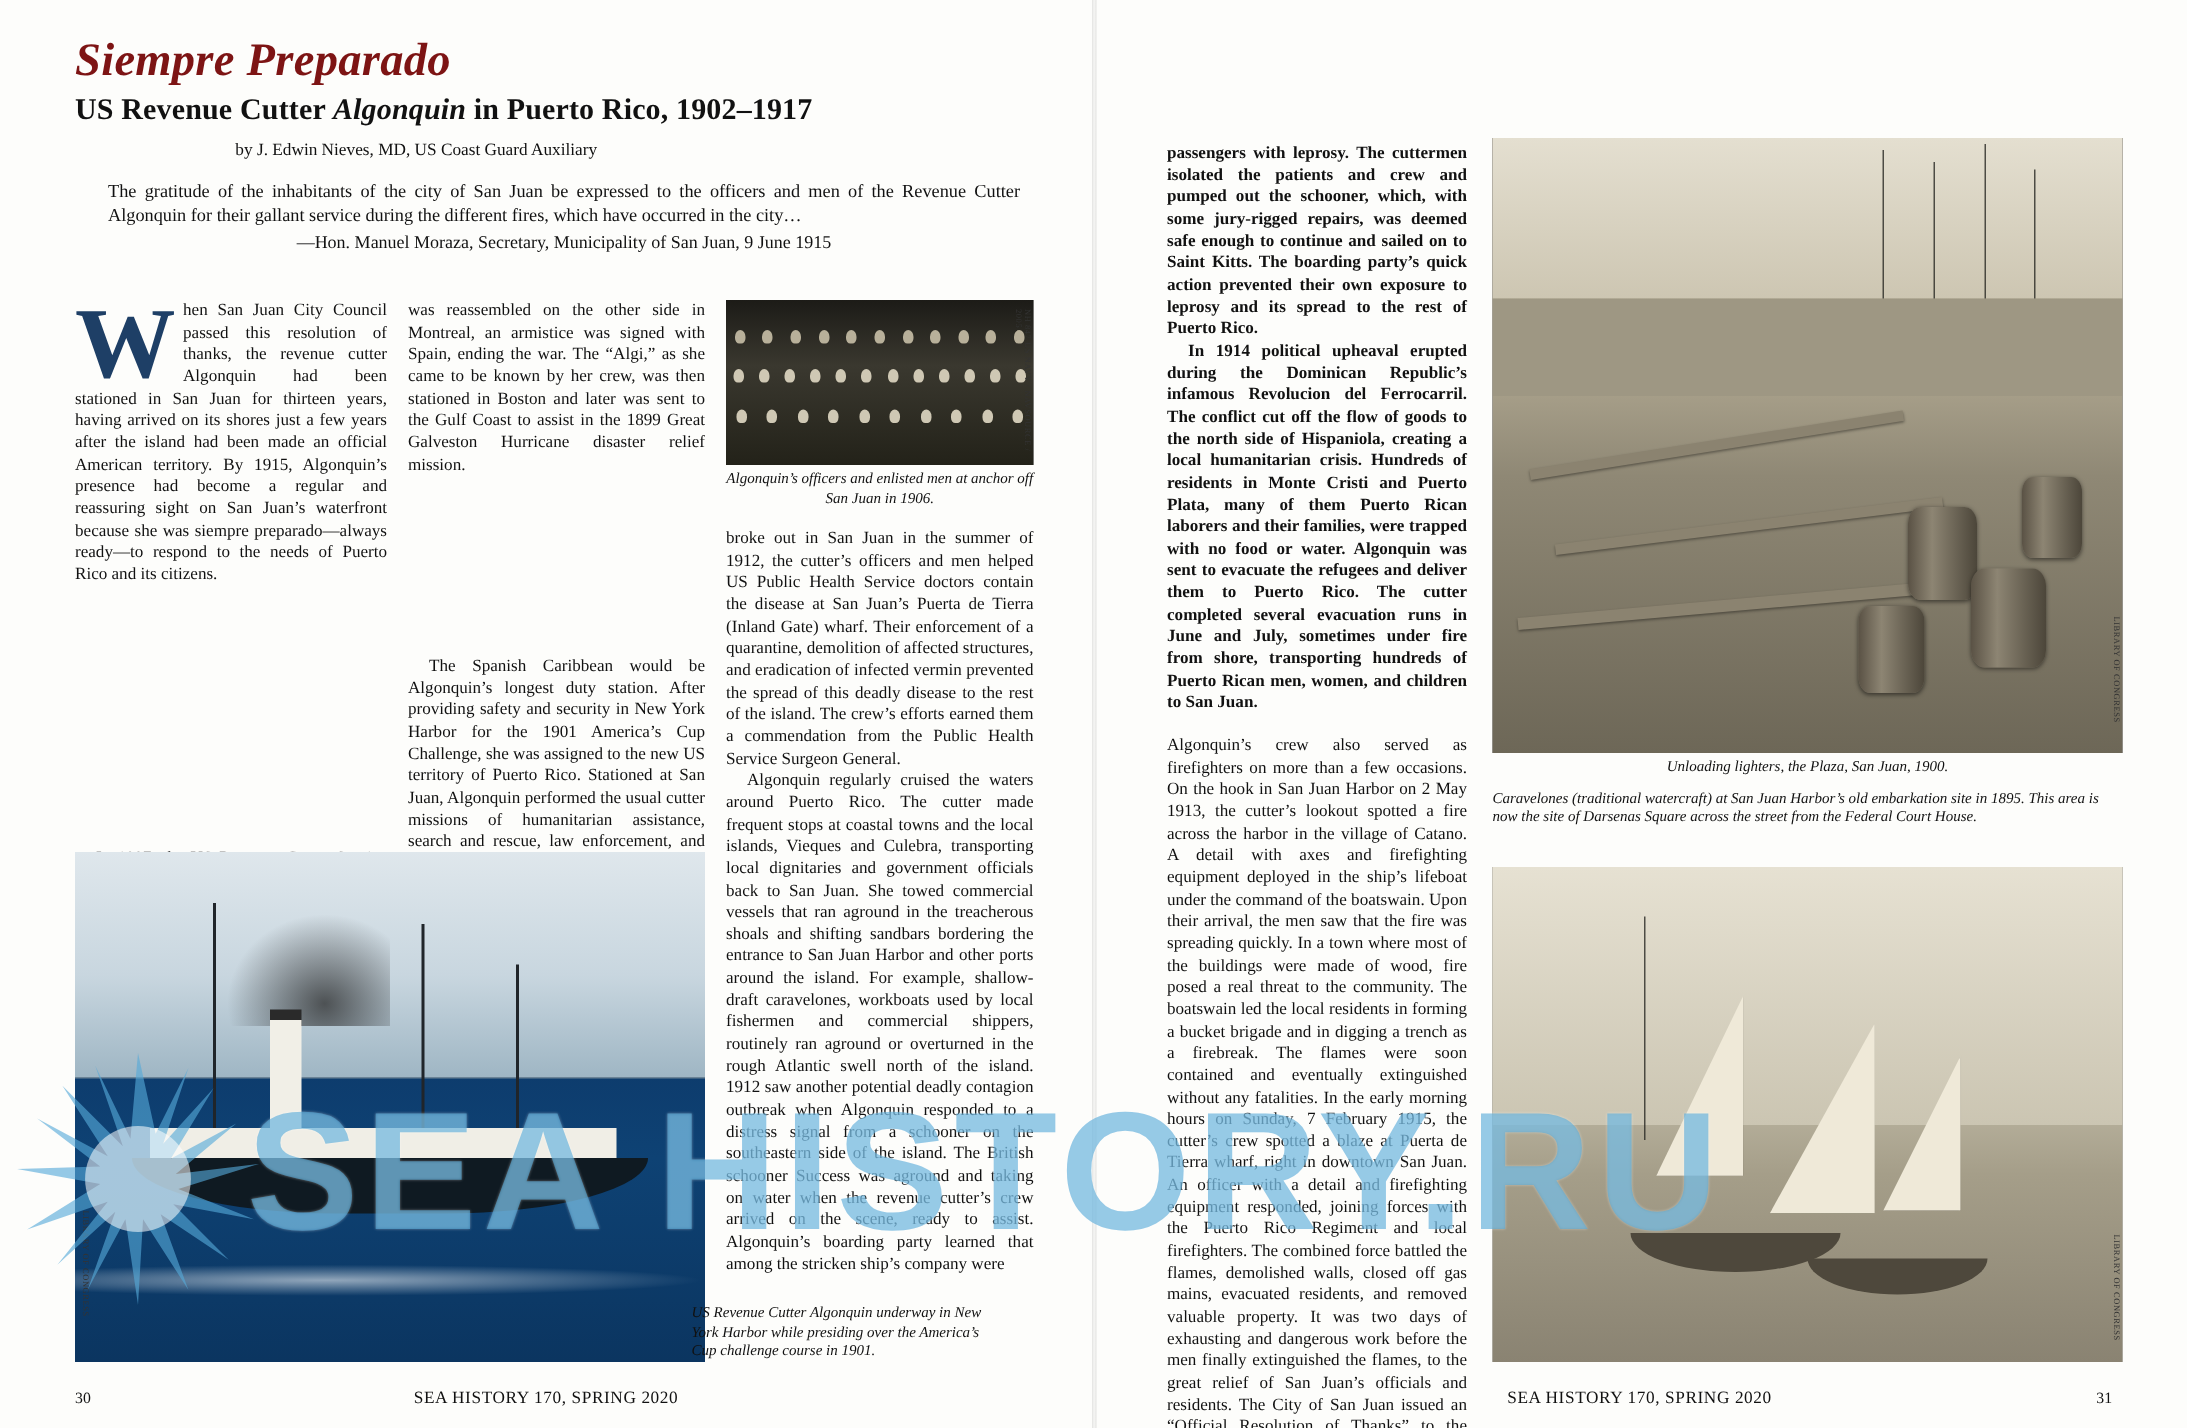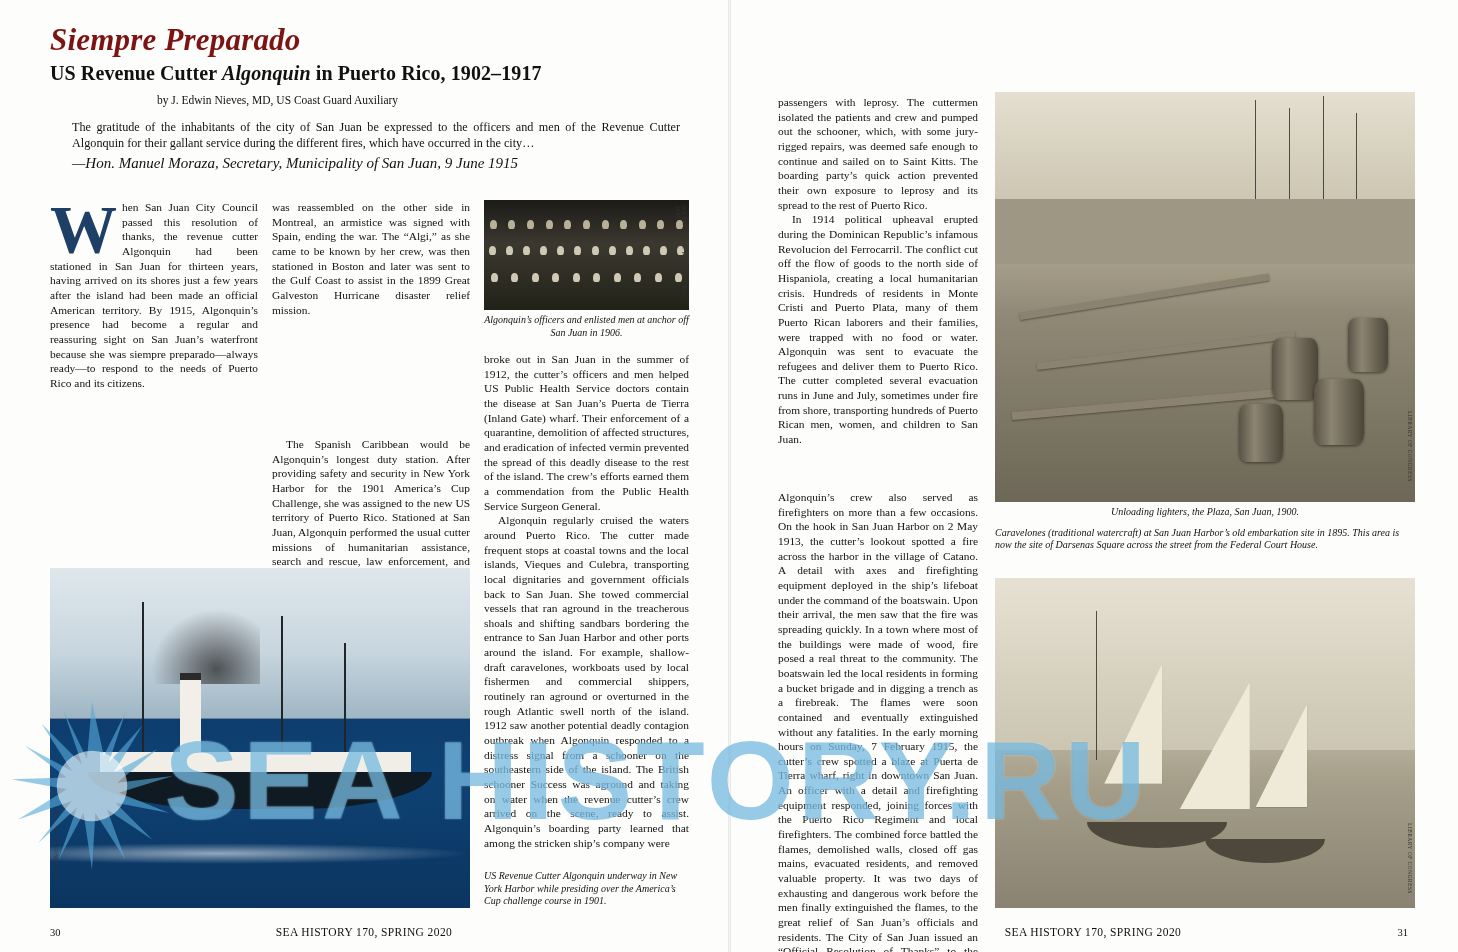--- a/index.html
+++ b/index.html
@@ -14,36 +14,36 @@
   
   .title-block{position:absolute;left:50px;top:22px;width:640px;}
   .kicker{font-family:"Liberation Serif",serif;font-style:italic;font-weight:bold;
     font-size:31px;color:#7d1414;letter-spacing:0.2px;margin:0 0 4px 0;}
   .headline{font-family:"Liberation Serif",serif;font-weight:bold;font-size:20px;
     color:#111;margin:0;letter-spacing:0.1px;}
   .headline i{font-style:italic;}
   .byline{font-size:11.5px;text-align:center;margin-top:9px;color:#111;width:455px;}
   .deck{margin-top:13px;width:608px;font-size:12.2px;line-height:1.33;color:#111;
     text-align:justify;padding-left:22px;}
-  .deck-attr{display:block;text-align:left;font-style:italic;font-size:15px;margin-top:3px;}
+  .deck-attr{display:block;text-align:center;font-size:12px;margin-top:3px;}
 
   
   .col{position:absolute;font-size:11.4px;line-height:1.285;color:#111;text-align:justify;
     -webkit-hyphens:auto;hyphens:auto;}
   .col p{margin:0 0 0 0;text-indent:14px;}
   .col p.first{text-indent:0;}
 
   
   #L1{left:50px;  top:200px; width:208px;}
   #L1b{left:50px; top:565px; width:208px;}
   #L2{left:272px; top:200px; width:198px;}
   #L2b{left:272px; top:437px; width:198px;}
   #L3{left:484px; top:352px; width:205px;}
   
-  #R1{left:778px; top:95px;  width:200px;}
+  #R1{left:778px; top:95px;  width:200px;font-weight:bold;}
   #R2{left:778px; top:490px; width:200px;}
 
   .dropcap{float:left;font-family:"Liberation Serif",serif;font-size:67px;line-height:0.78;
     font-weight:bold;color:#1e3f66;margin:3px 5px 0 0;}
 
   
   .fig{position:absolute;}
   .fig .frame{position:relative;overflow:hidden;background:#ddd;}
   .cap{font-size:10px;font-style:italic;line-height:1.26;color:#111;margin-top:4px;}
   .cap.center{text-align:center;}
@@ -252,21 +252,21 @@
       <div class="mastlinev" style="left:24%;top:10%;height:45%;"></div>
       <div class="sail" style="left:26%;top:26%;width:58px;height:120px;clip-path:polygon(0 100%,100% 0,100% 100%);"></div>
       <div class="sail" style="left:44%;top:30%;width:70px;height:132px;clip-path:polygon(0 100%,100% 4%,100% 100%);"></div>
       <div class="sail" style="left:62%;top:38%;width:52px;height:104px;clip-path:polygon(0 100%,100% 0,100% 100%);"></div>
       <div class="boatshell" style="left:22%;top:74%;width:140px;height:26px;"></div>
       <div class="boatshell" style="left:50%;top:79%;width:120px;height:24px;"></div>
       <div class="credit" style="right:2px;bottom:14px;">LIBRARY OF CONGRESS</div>
     </div>
   </div>
 
-  <div style="position:absolute;left:484px;top:866px;width:205px;">
+  <div style="position:absolute;left:461px;top:866px;width:205px;">
     <div class="cap"><span style="font-style:italic;">US Revenue Cutter </span><i>Algonquin underway in New York Harbor while presiding over the America’s Cup challenge course in 1901.</i></div>
   </div>
 
   <div class="watermark">
     <div class="wm-text">SEA HISTORY.RU</div>
   </div>
   <svg class="wm-burst" viewBox="0 0 100 100">
     <g fill="rgba(86,170,216,0.62)">
       <polygon points="50,0 57,32 70,6 60,36 80,14 63,42 89,28 65,48 98,44 66,54 96,66 64,60 86,82 59,64 70,94 52,66 50,100 45,66 30,94 41,63 18,84 38,59 6,70 35,52 2,46 35,45 10,26 38,41 20,13 44,37 33,5 47,34"></polygon>
     </g>

